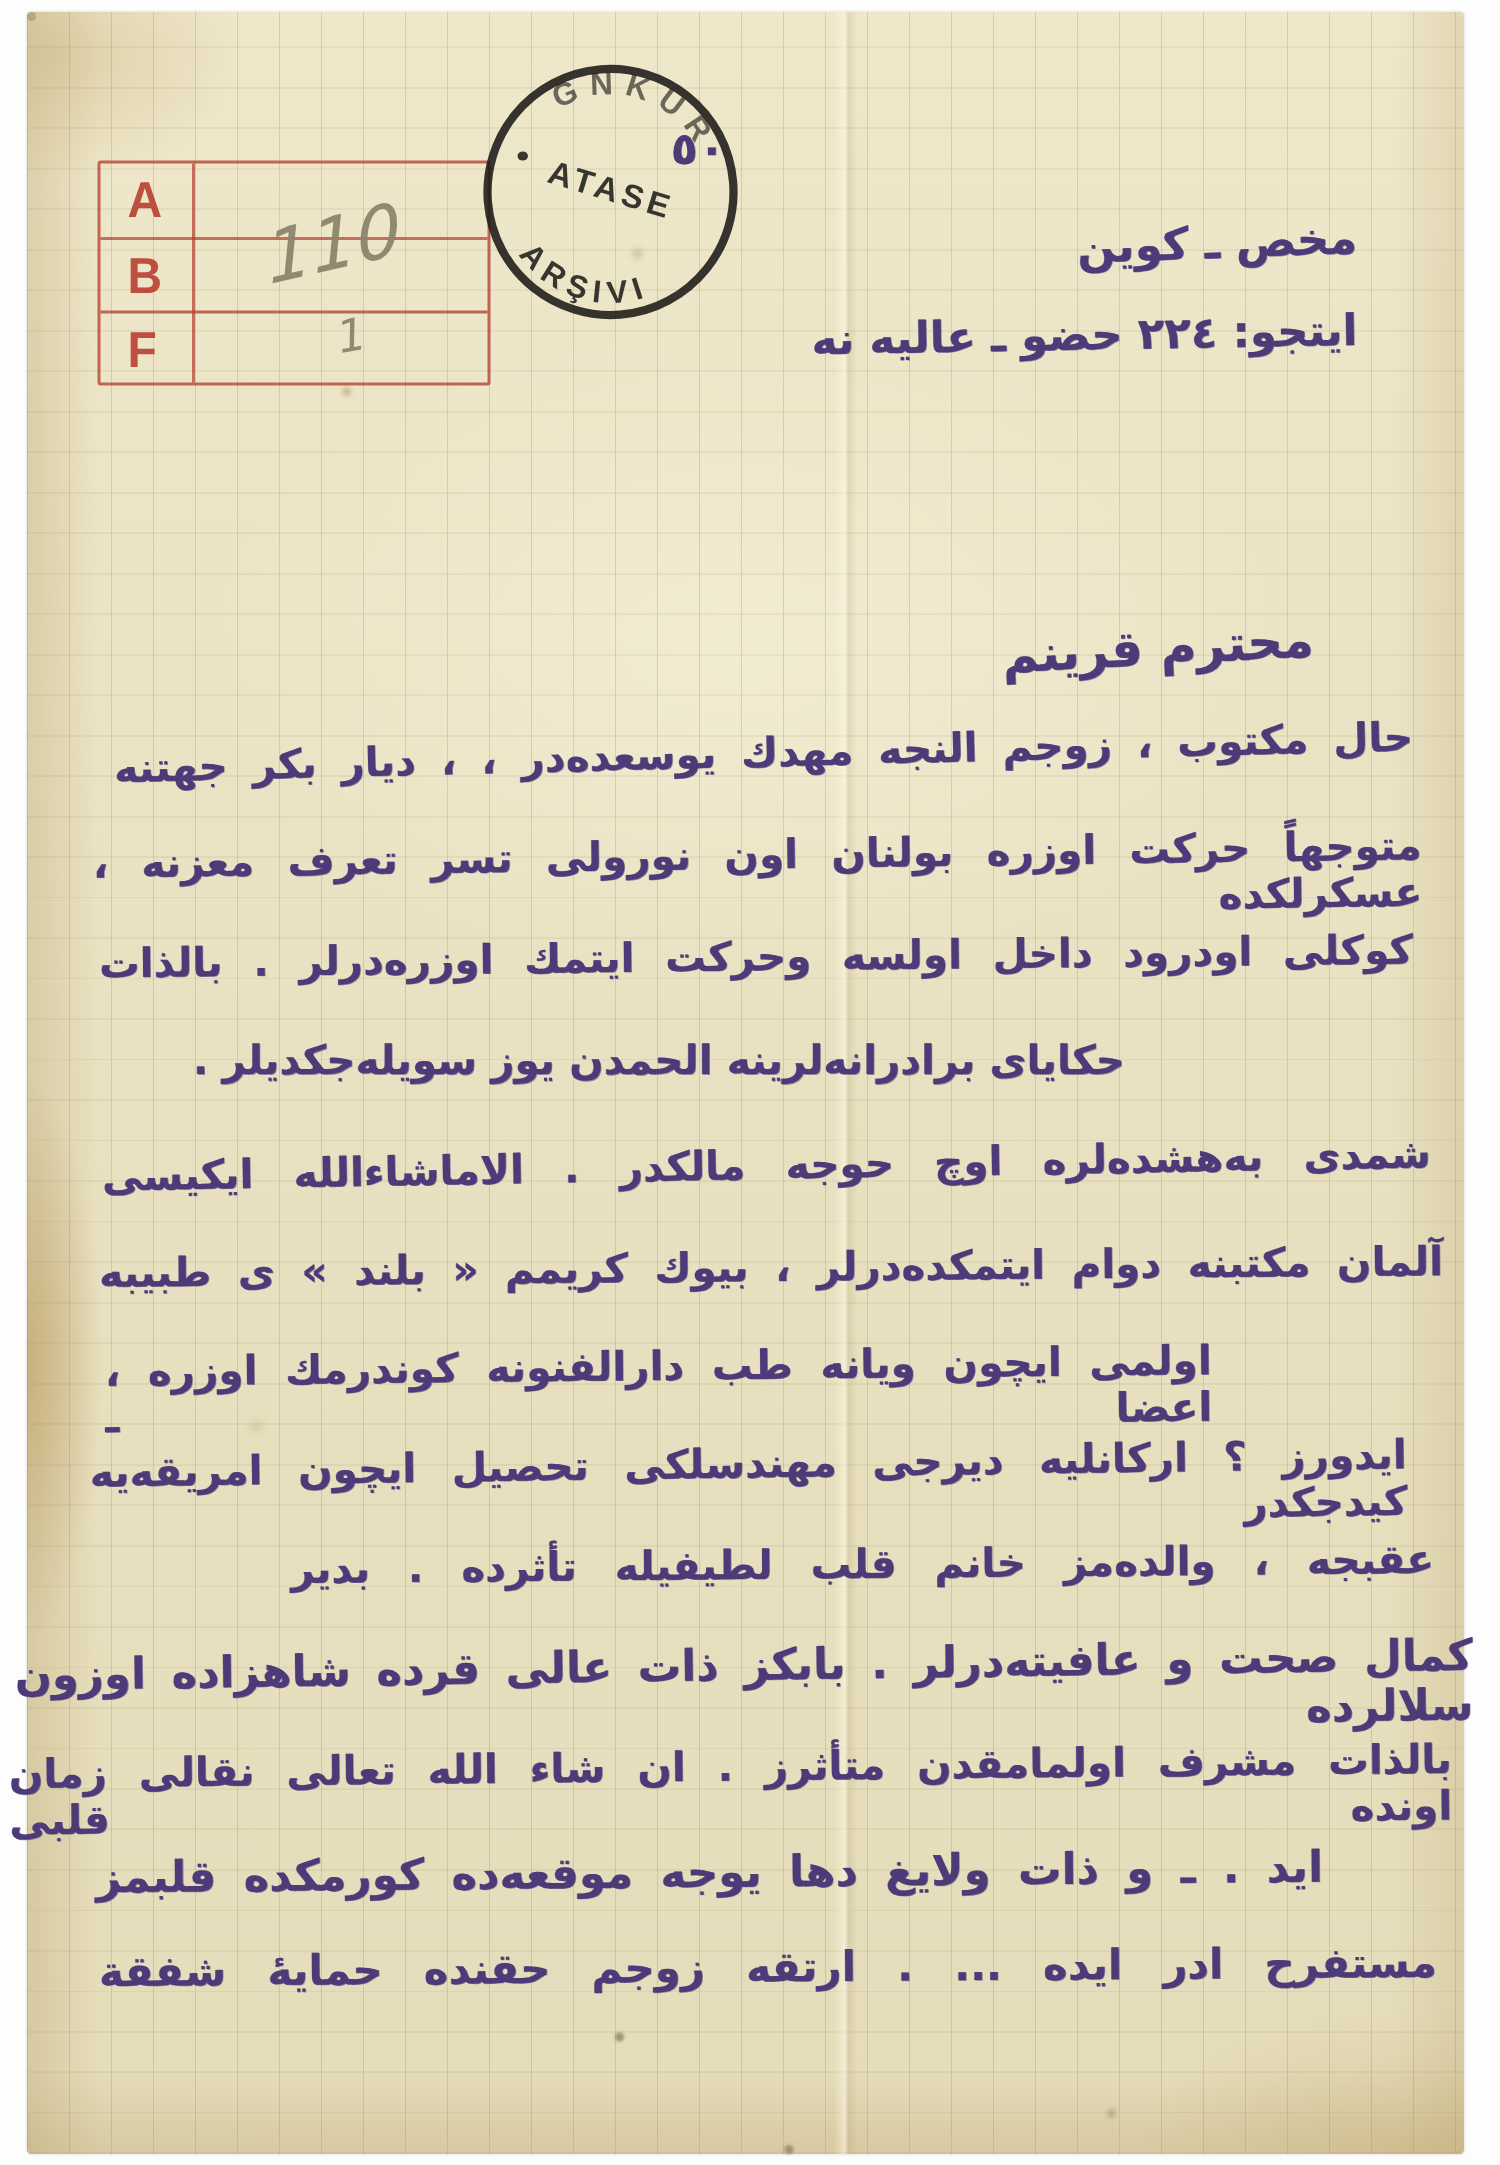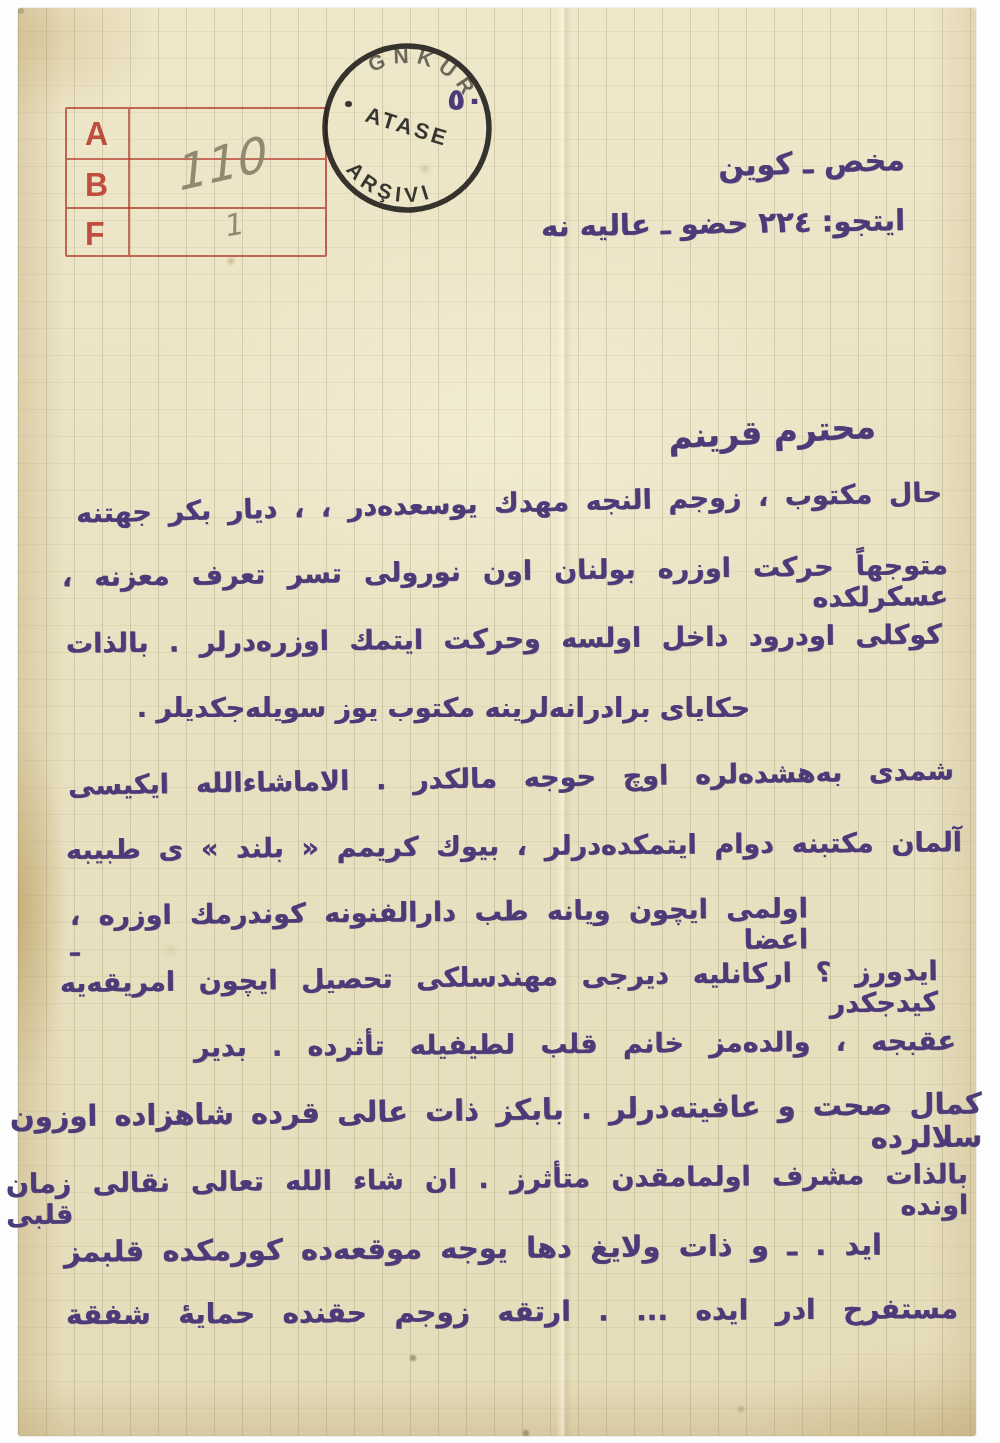--- a/index.html
+++ b/index.html
@@ -112,21 +112,21 @@
     <div class="pg-num">٥٠</div>
 
     <div class="hw h1">مخص ـ كوين</div>
     <div class="hw h2">ايتجو: ٢٢٤      حضو ـ عاليه نه</div>
 
     <div class="hw sal">محترم قرينم</div>
 
     <div class="hw just b0">حال مكتوب ، زوجم النجه مهدك يوسعده‌در ، ،   ديار بكر جهتنه</div>
     <div class="hw just b1">متوجهاً حركت اوزره بولنان اون نورولى تسر تعرف معزنه ، عسكرلكده</div>
     <div class="hw just b2">كوكلى اودرود داخل اولسه وحركت ايتمك اوزره‌درلر .   بالذات</div>
-    <div class="hw b3">حكاياى برادرانه‌لرينه مكتوب يوز سويله‌جكديلر .</div>
+    <div class="hw b3">حكاياى برادرانه‌لرينه الحمدن يوز سويله‌جكديلر .</div>
     <div class="hw just b4">شمدى به‌هشده‌لره اوچ حوجه مالكدر .   الاماشاءالله ايكيسى</div>
     <div class="hw just b5">آلمان مكتبنه دوام ايتمكده‌درلر ،   بيوك كريمم « بلند » ى طبيبه</div>
     <div class="hw just b6">اولمى ايچون ويانه طب دارالفنونه كوندرمك اوزره ،   اعضا ـ</div>
     <div class="hw just b7">ايدورز ؟ اركانليه ديرجى مهندسلكى تحصيل ايچون امريقه‌يه كيدجكدر</div>
     <div class="hw just b8">عقبجه ، والده‌مز خانم قلب لطيفيله تأثرده .   بدير</div>
     <div class="hw just b9">كمال صحت و عافيته‌درلر .   بابكز ذات عالى قرده شاهزاده اوزون سلالرده</div>
     <div class="hw just b10">بالذات مشرف اولمامقدن متأثرز . ان شاء الله تعالى نقالى زمان اونده قلبى</div>
     <div class="hw just b11">ايد . ـ   و ذات ولايغ دها يوجه موقعه‌ده كورمكده قلبمز</div>
     <div class="hw just b12">مستفرح ادر ايده ... .    ارتقه زوجم حقنده حمايهٔ شفقة</div>
   </div>

